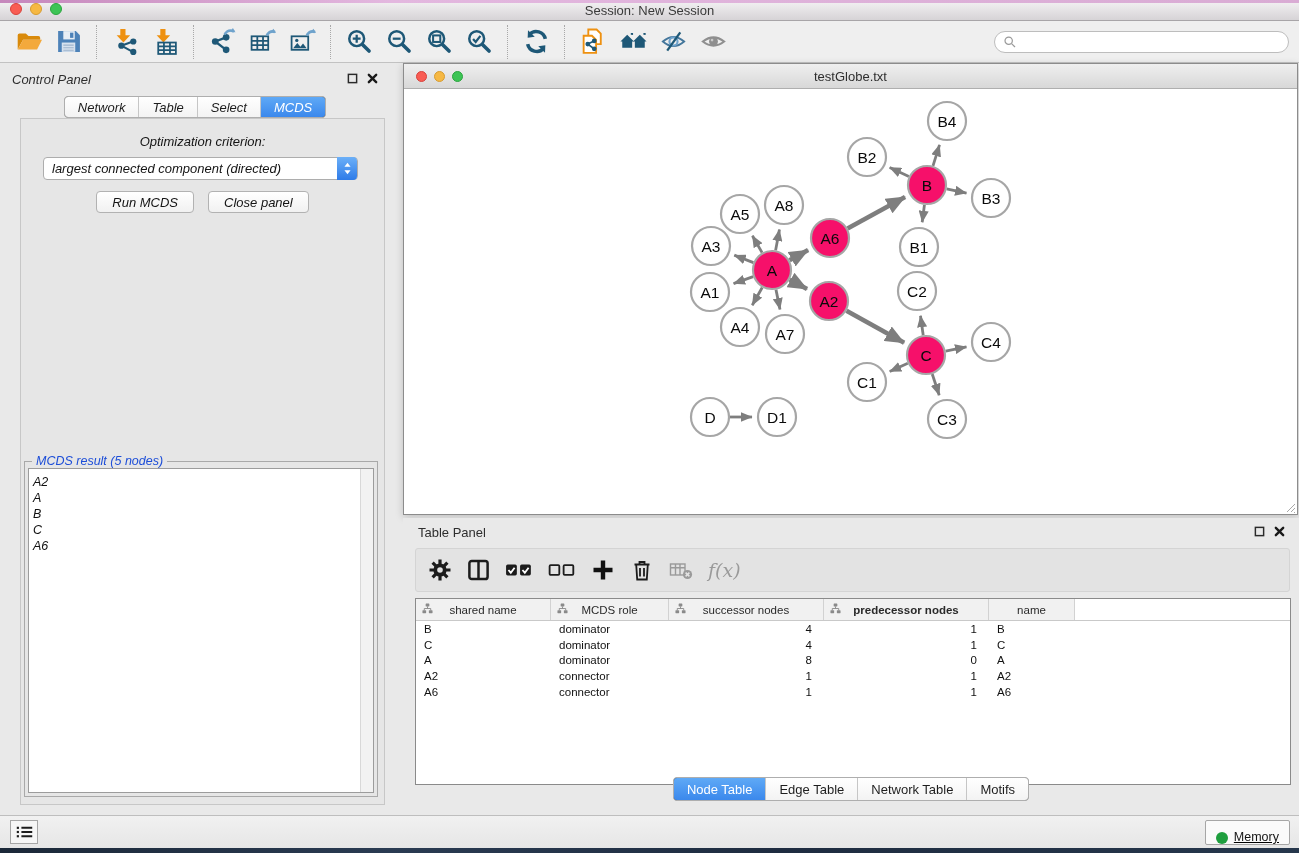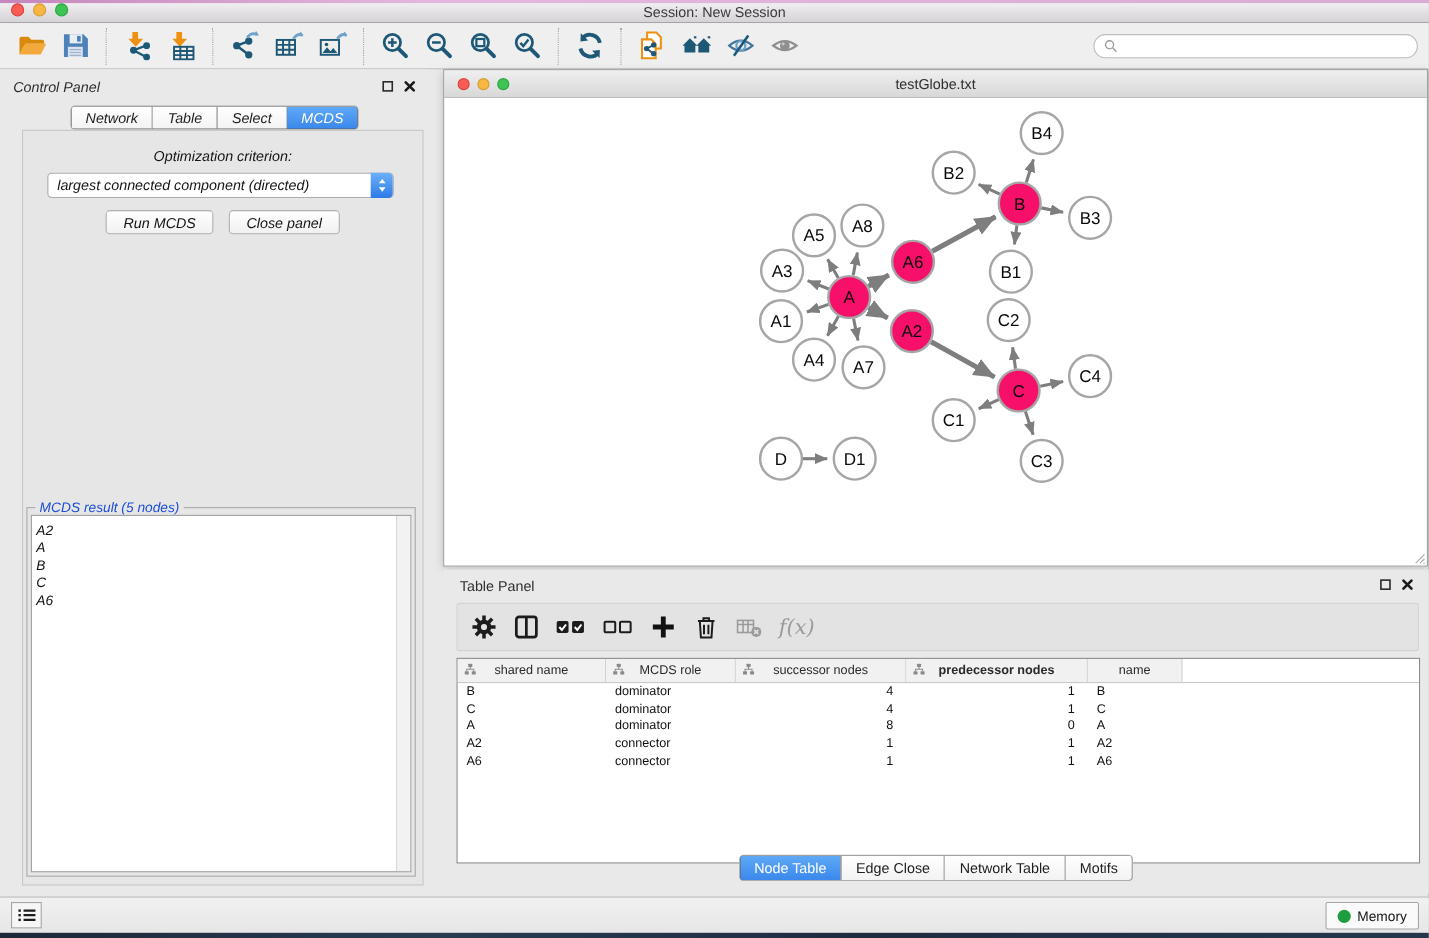--- a/index.html
+++ b/index.html
@@ -103,21 +103,21 @@
   .tp-tabs-row { position:absolute; left:0; bottom:11px; width:100%; display:flex; justify-content:center; }
   .tp-tabs-row .seg-btn { height:22px; }
 
   
   .statusbar { position:absolute; left:0; top:815px; width:1299px; height:33px;
     background:linear-gradient(#F1F1F1,#E6E6E6); border-top:1px solid #BEBEBE; }
   .status-list-btn { position:absolute; left:10px; top:4px; width:28px; height:24px;
     background:#F6F6F6; border:1px solid #A6A6A6; display:flex; align-items:center; justify-content:center; }
   .status-list-btn svg { width:17px; height:14px; }
   .memory-btn { position:absolute; right:9px; top:4px; height:25px; padding:0 10px;
-    background:#FAFAFA; border:1px solid #A6A6A6; border-radius:2px; display:flex; align-items:center; gap:6px; }
+    background:#FAFAFA; border:1px solid #A6A6A6; border-radius:2px; display:flex; align-items:flex-end; gap:6px;text-decoration:underline; }
   .memory-dot { width:12px; height:12px; border-radius:50%; }
   .memory-btn span { font-size:12.5px; color:#141414; }
   .desktop-strip { position:absolute; left:0; top:848px; width:1299px; height:5px;
     background:linear-gradient(90deg,#1B2838,#2A3B52 30%,#1E2C40 60%,#26374C); }
 </style>
 </head>
 <body>
 
 <div class="screen">
 
@@ -629,21 +629,21 @@
             <div class="nt-cell" style="width: 118px;">connector</div>
             <div class="nt-cell num" style="width: 155px;">1</div>
             <div class="nt-cell num" style="width: 165px;">1</div>
             <div class="nt-cell" style="width: 86px;">A6</div>
           </div>
         </div>
     </div>
     <div class="tp-tabs-row">
         <div class="seg" id="tp-tabs">
           <div class="seg-btn active">Node Table</div>
-          <div class="seg-btn">Edge Close</div>
+          <div class="seg-btn">Edge Table</div>
           <div class="seg-btn">Network Table</div>
           <div class="seg-btn">Motifs</div>
         </div>
       </div>
   </div>
 
   <div class="statusbar">
     <div class="status-list-btn">
       <svg viewBox="0 0 22 18">
         <g stroke="#1C1C1C" stroke-width="2.6">

